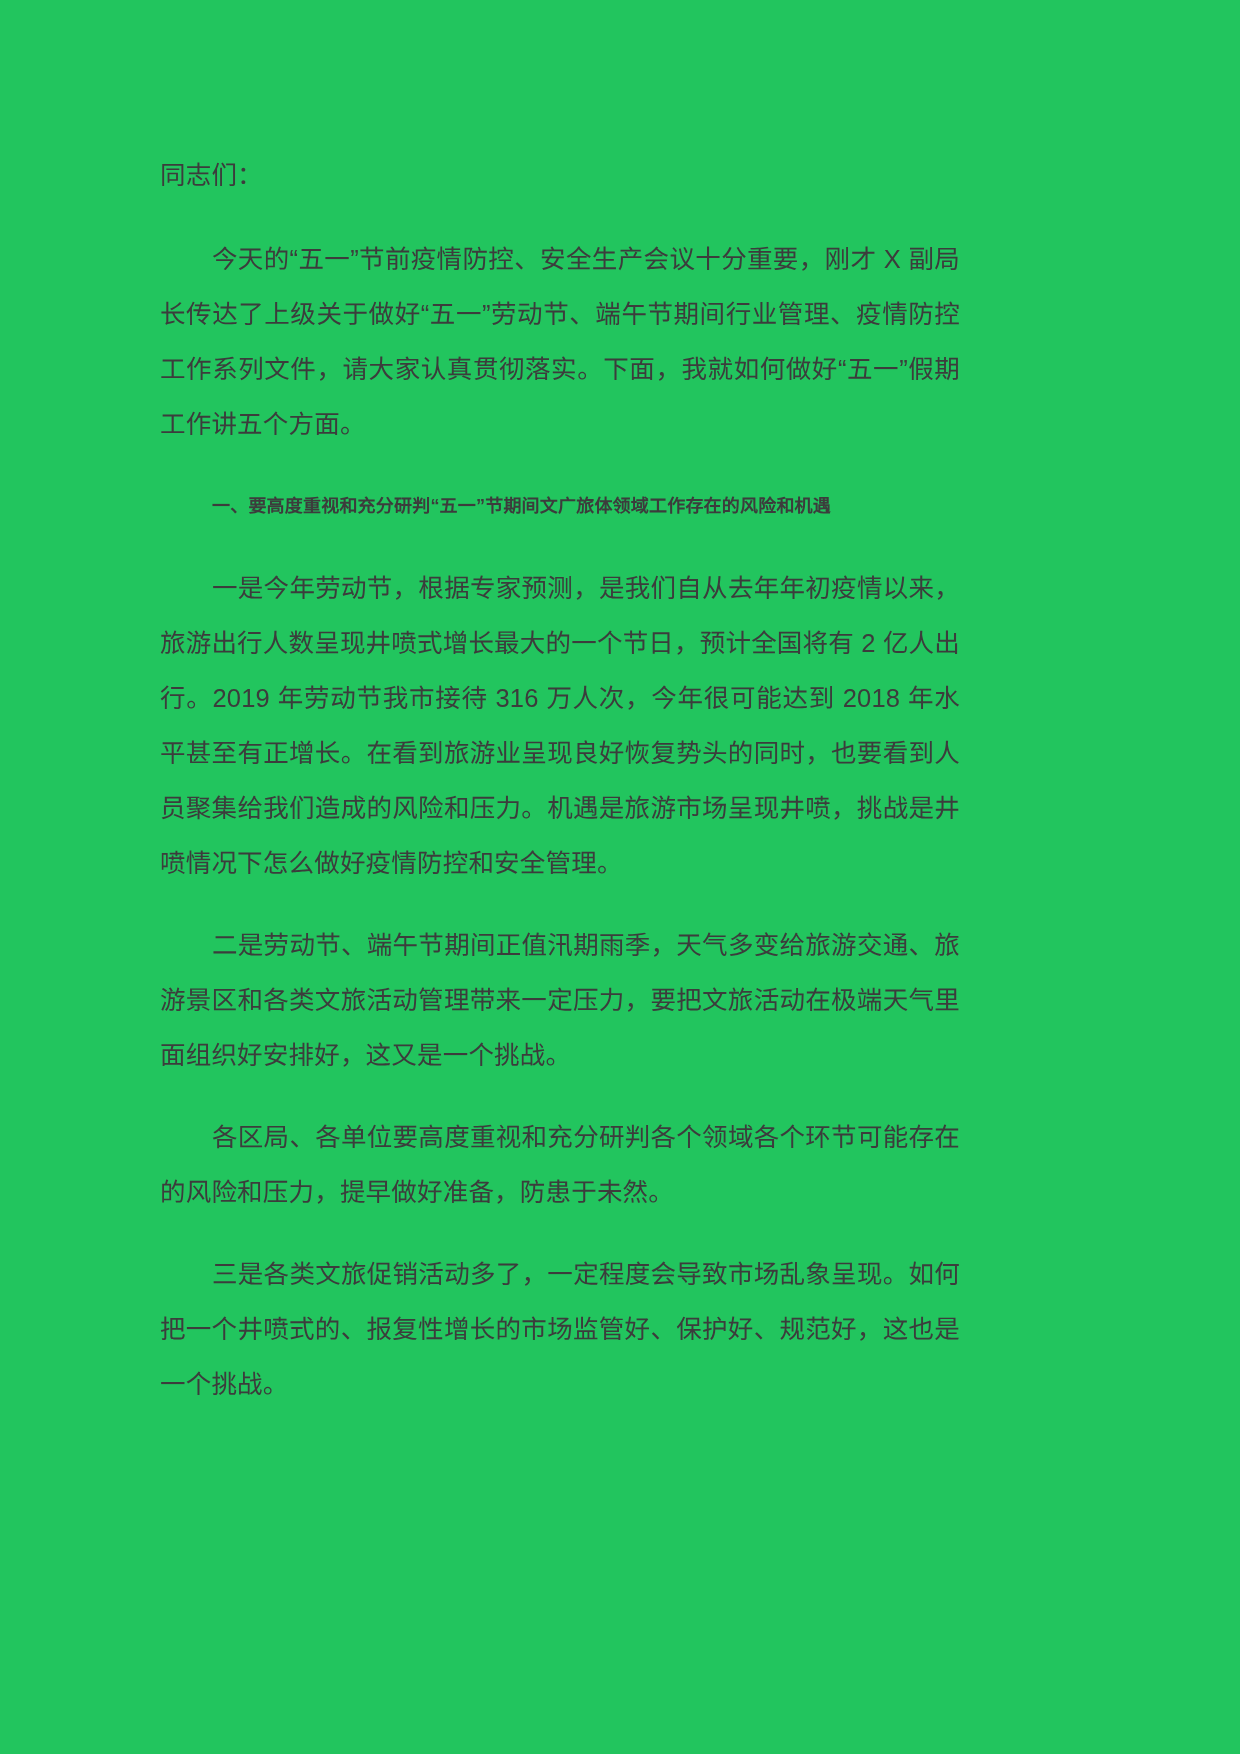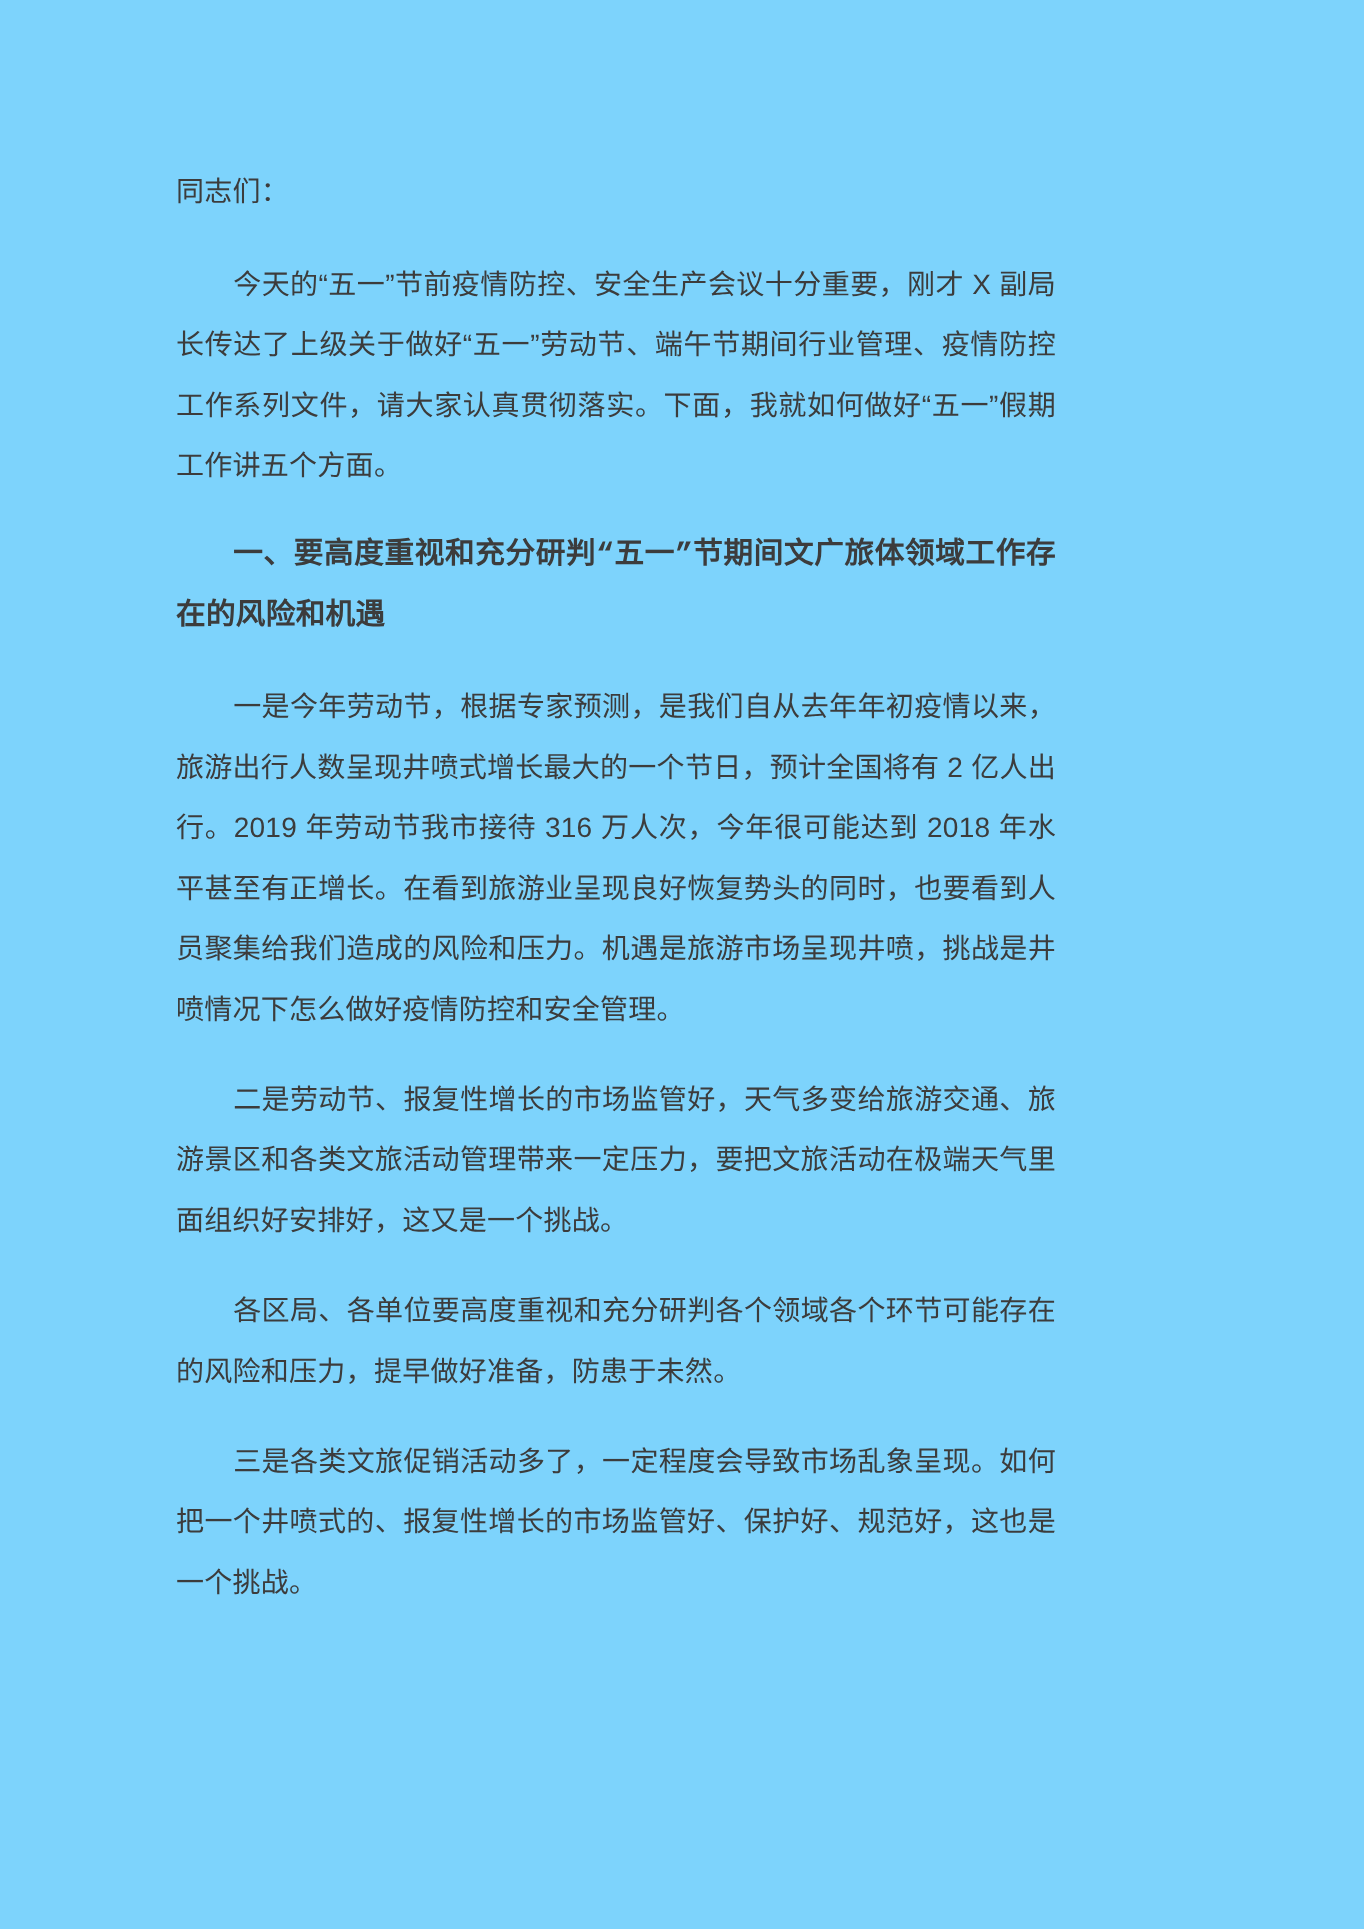--- a/index.html
+++ b/index.html
@@ -6,21 +6,21 @@
     margin: 0;
     padding: 0;
     background: #ffffff;
   }
 
   .page {
     position: relative;
     width: 1240px;
     height: 1754px;
     margin: 0 auto;
-    background: #7dd3fc;
+    background: #22c55e;
     box-sizing: border-box;
     overflow: hidden;
   }
 
   .content {
     position: absolute;
     left: 160px;
     top: 148px;
     width: 800px;
   }
@@ -42,22 +42,22 @@
   .para.salutation {
     text-indent: 0;
     margin-bottom: 29px;
   }
 
   .para.indent {
     text-indent: 52px;
   }
 
   .heading {
-    font-family: Liberation Mono, monospace;
-    font-size: 27px;
+    font-family: Liberation Sans, sans-serif;
+    font-size: 18px;
     line-height: 55px;
     color: #3c3c3c;
     font-weight: bold;
     text-align: justify;
     text-justify: inter-ideograph;
     text-indent: 52px;
     margin: 0 0 27px 0;
     letter-spacing: 0.2px;
     word-break: break-all;
   }
@@ -69,20 +69,20 @@
   <div class="content">
 
     <p class="para salutation">同志们：</p>
 
     <p class="para indent">今天的“五一”节前疫情防控、安全生产会议十分重要，刚才 X 副局长传达了上级关于做好“五一”劳动节、端午节期间行业管理、疫情防控工作系列文件，请大家认真贯彻落实。下面，我就如何做好“五一”假期工作讲五个方面。</p>
 
     <p class="heading">一、要高度重视和充分研判“五一”节期间文广旅体领域工作存在的风险和机遇</p>
 
     <p class="para indent">一是今年劳动节，根据专家预测，是我们自从去年年初疫情以来，旅游出行人数呈现井喷式增长最大的一个节日，预计全国将有 2 亿人出行。2019 年劳动节我市接待 316 万人次，今年很可能达到 2018 年水平甚至有正增长。在看到旅游业呈现良好恢复势头的同时，也要看到人员聚集给我们造成的风险和压力。机遇是旅游市场呈现井喷，挑战是井喷情况下怎么做好疫情防控和安全管理。</p>
 
-    <p class="para indent">二是劳动节、报复性增长的市场监管好，天气多变给旅游交通、旅游景区和各类文旅活动管理带来一定压力，要把文旅活动在极端天气里面组织好安排好，这又是一个挑战。</p>
+    <p class="para indent">二是劳动节、端午节期间正值汛期雨季，天气多变给旅游交通、旅游景区和各类文旅活动管理带来一定压力，要把文旅活动在极端天气里面组织好安排好，这又是一个挑战。</p>
 
     <p class="para indent">各区局、各单位要高度重视和充分研判各个领域各个环节可能存在的风险和压力，提早做好准备，防患于未然。</p>
 
     <p class="para indent">三是各类文旅促销活动多了，一定程度会导致市场乱象呈现。如何把一个井喷式的、报复性增长的市场监管好、保护好、规范好，这也是一个挑战。</p>
 
   </div>
 </div>
 
 </body></html>

